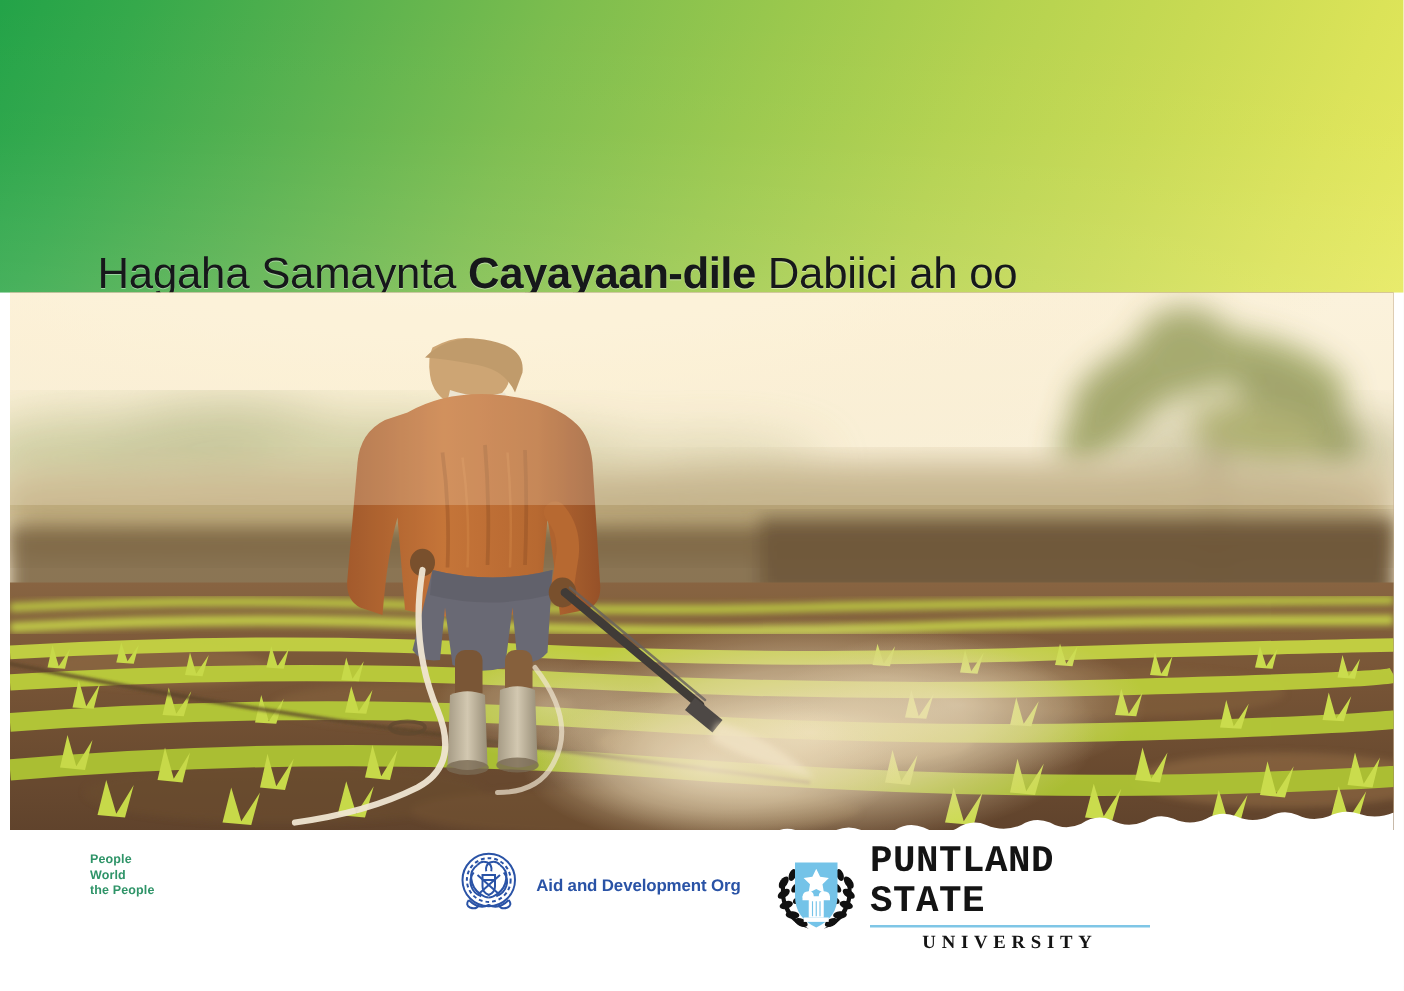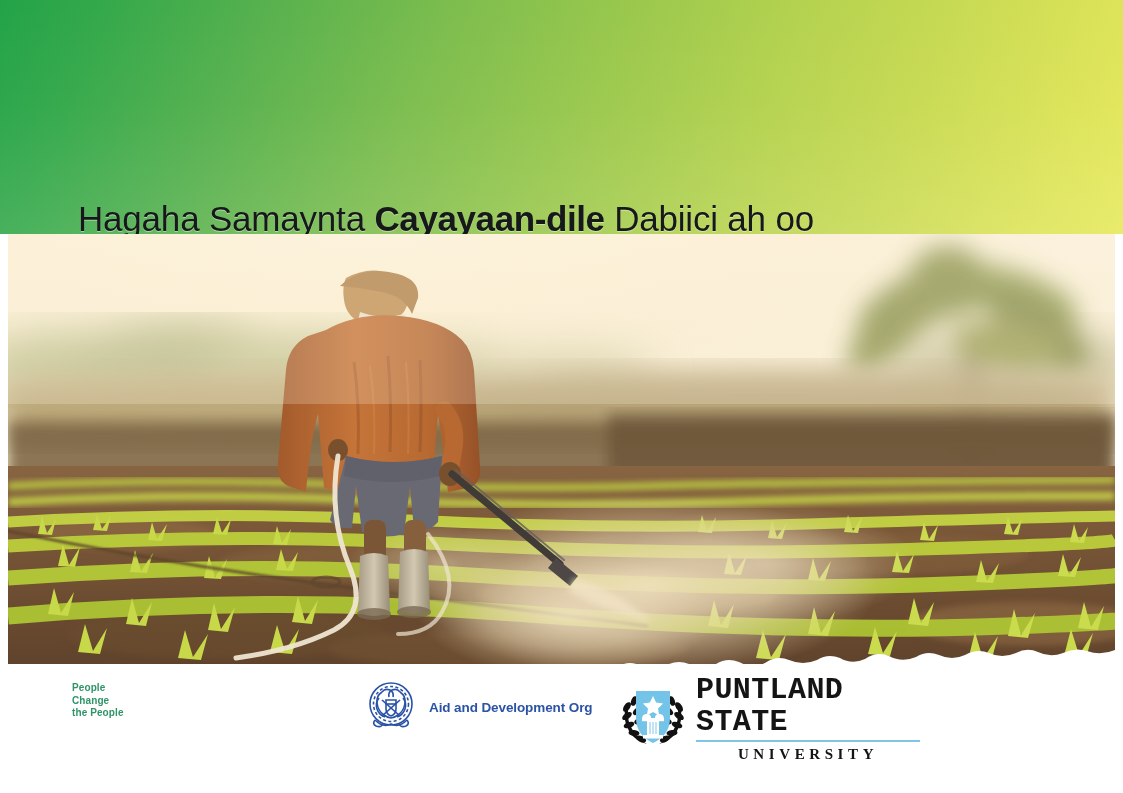--- a/index.html
+++ b/index.html
@@ -431,21 +431,21 @@
         q -14 6 -27 0 q -12 -5 -24 2 Z"></path>
     </svg>
   </div>
 
   <div id="logo-strip">
 
     <div class="logo-block" id="logo-diakonia">
       <div id="diakonia-inner">
         <div id="diakonia-tagline">
           <span>People</span>
-          <span>Change</span>
+          <span>World</span>
           <span>the People</span>
         </div>
       </div>
     </div>
 
     <div class="logo-block" id="logo-kaalo">
       <div id="kaalo-inner">
         <span>
           <svg width="58" height="58" viewBox="0 0 58 58">
             <g fill="none" stroke="#2a53a6" stroke-width="1.6">

